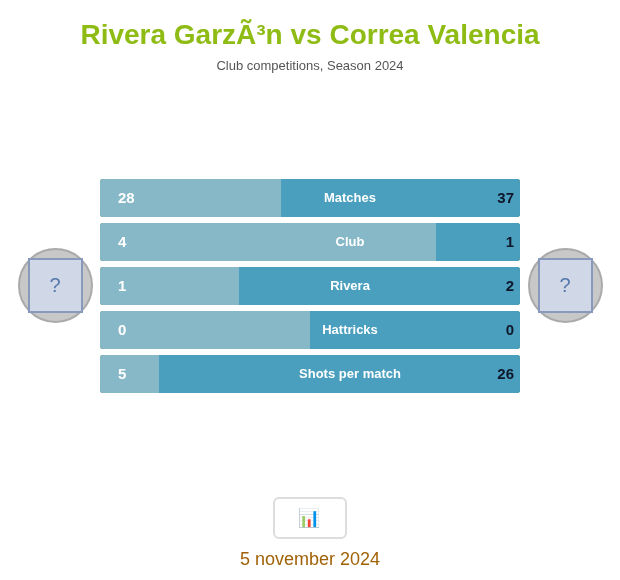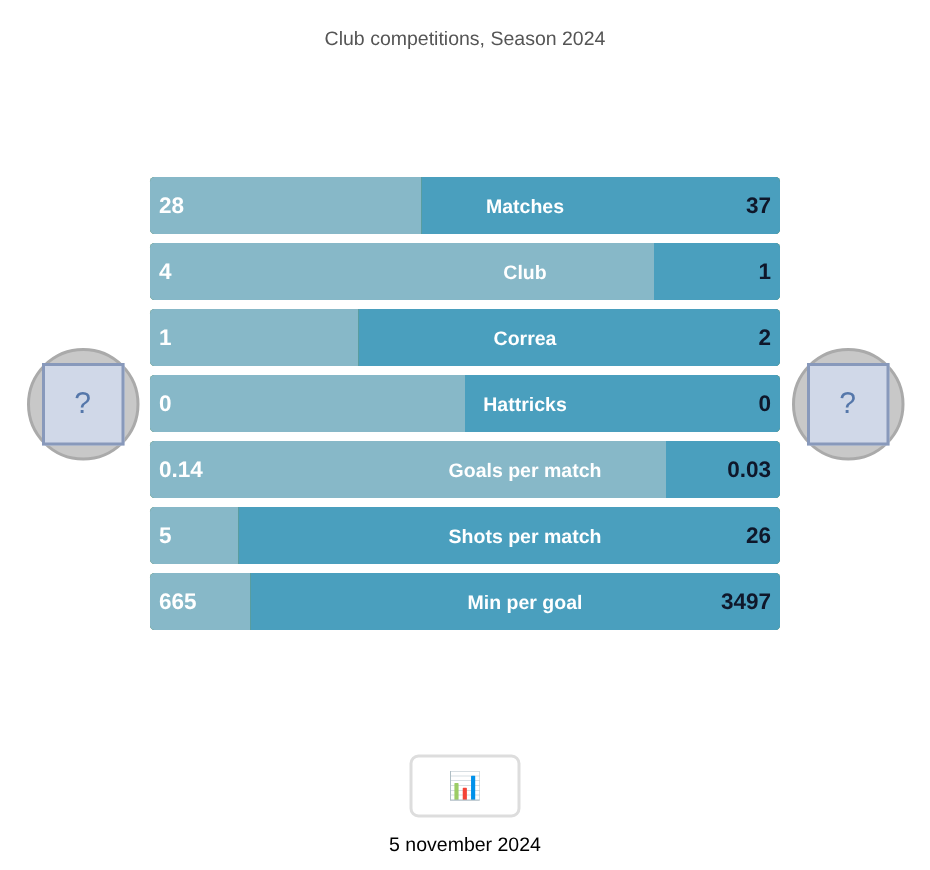--- a/index.html
+++ b/index.html
@@ -91,21 +91,21 @@
       align-items: center;
       height: 38px;
       background: #4a7c3f;
       border-radius: 3px;
       overflow: hidden;
       position: relative;
     }
 
     .stat-left-val {
       position: absolute;
-      left: 6px;
+      left: 18px;
       color: #fff;
       font-weight: bold;
       font-size: 15px;
       z-index: 2;
     }
 
     .stat-right-val {
       position: absolute;
       right: 6px;
       color: #0f172a;
@@ -166,30 +166,31 @@
       color: #333;
       font-weight: bold;
     }
 
     .brand-text span {
       color: #4a7c9f;
     }
 
     .date-footer {
       margin-top: 10px;
-      font-size: 13px;
-      color: #000000;
+      font-size: 18px;
+      color: #a16207;
       text-align: center;
     }
   </style>
 </head>
 <body>
 
 <div class="page-wrapper">
 
+  <div class="main-title">Rivera GarzÃ³n vs Correa Valencia</div>
   <div class="subtitle">Club competitions, Season 2024</div>
 
   <div class="comparison-area">
 
     <div class="player-photo">
       <div class="photo-circle">
         <div class="photo-placeholder">?</div>
       </div>
     </div>
 
@@ -205,51 +206,37 @@
           <div class="bar-left" style="width: 80%;"></div>
           <div class="bar-right" style="width: 20%;"></div>
           <span class="stat-left-val">4</span>
           <span class="stat-label">Club</span>
           <span class="stat-right-val">1</span>
         </div>
         <div class="stat-row">
           <div class="bar-left" style="width: 33%;"></div>
           <div class="bar-right" style="width: 67%;"></div>
           <span class="stat-left-val">1</span>
-          <span class="stat-label">Correa</span>
+          <span class="stat-label">Rivera</span>
           <span class="stat-right-val">2</span>
         </div>
         <div class="stat-row">
           <div class="bar-left" style="width: 50%;"></div>
           <div class="bar-right" style="width: 50%;"></div>
           <span class="stat-left-val">0</span>
           <span class="stat-label">Hattricks</span>
           <span class="stat-right-val">0</span>
         </div>
         <div class="stat-row">
-          <div class="bar-left" style="width: 82%;"></div>
-          <div class="bar-right" style="width: 18%;"></div>
-          <span class="stat-left-val">0.14</span>
-          <span class="stat-label">Goals per match</span>
-          <span class="stat-right-val">0.03</span>
-        </div>
-        <div class="stat-row">
           <div class="bar-left" style="width: 14%;"></div>
           <div class="bar-right" style="width: 86%;"></div>
           <span class="stat-left-val">5</span>
           <span class="stat-label">Shots per match</span>
           <span class="stat-right-val">26</span>
         </div>
-        <div class="stat-row">
-          <div class="bar-left" style="width: 16%;"></div>
-          <div class="bar-right" style="width: 84%;"></div>
-          <span class="stat-left-val">665</span>
-          <span class="stat-label">Min per goal</span>
-          <span class="stat-right-val">3497</span>
-        </div>
       </div>
 
     <div class="player-photo">
       <div class="photo-circle">
         <div class="photo-placeholder">?</div>
       </div>
     </div>
 
   </div>
 

